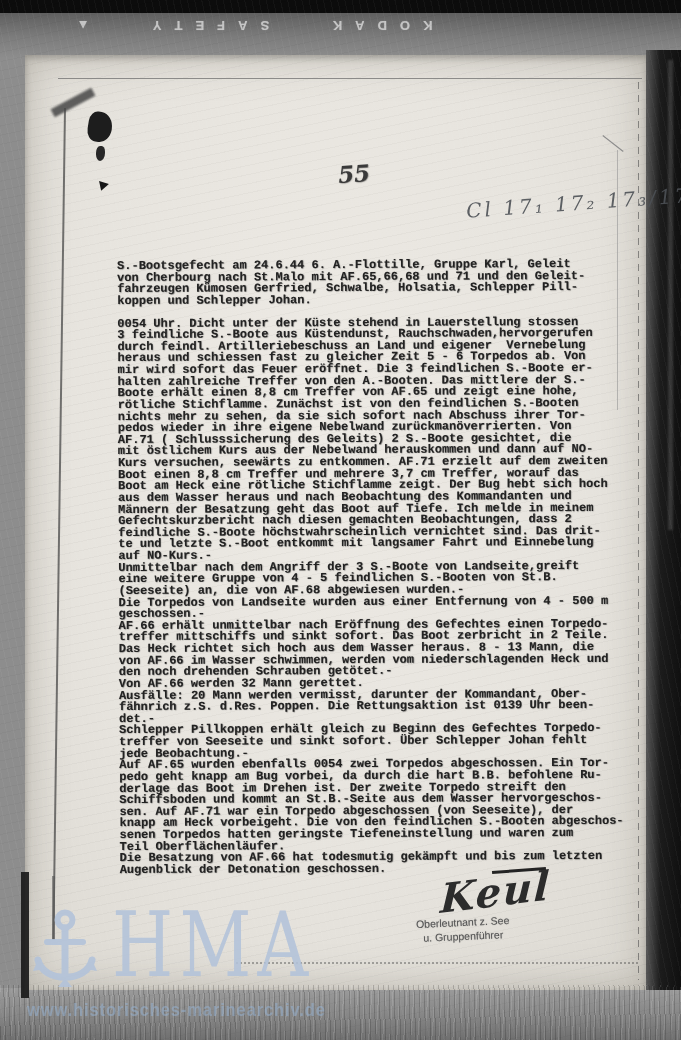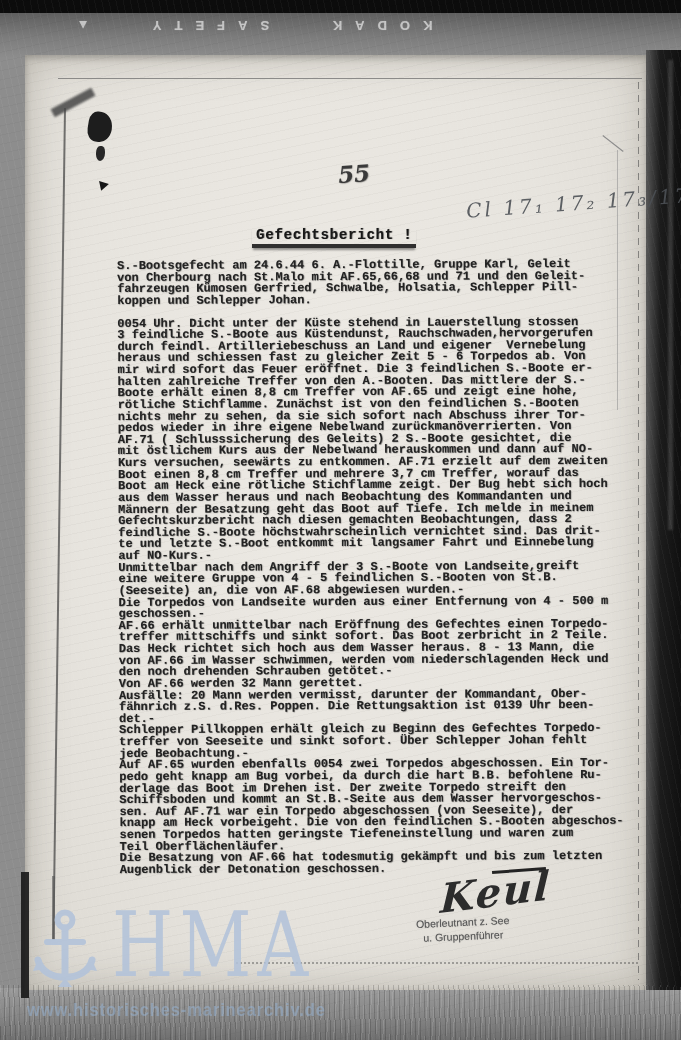--- a/index.html
+++ b/index.html
@@ -123,21 +123,20 @@
   <div class="fold-line"></div>
   <div class="corner-streak"></div>
   <div class="blob1"></div>
   <div class="blob2"></div>
   <div class="blob3"></div>
   <div class="edge-dark-bl"></div>
   <div class="edge-gray-bl"></div>
 
   <div class="page-number">55</div>
   <div class="annotation">Cl 17₁ 17₂ 17₃/17₃c</div>
-  <div class="doc-title">Gefechtsbericht !</div>
   <div class="doc-body"><div class="para gap"><div class="tline">S.-Bootsgefecht am 24.6.44 6. A.-Flottille, Gruppe Karl, Geleit</div><div class="tline">von Cherbourg nach St.Malo mit AF.65,66,68 und 71 und den Geleit-</div><div class="tline">fahrzeugen Kümosen Gerfried, Schwalbe, Holsatia, Schlepper Pill-</div><div class="tline">koppen und Schlepper Johan.</div></div><div class="para"><div class="tline">0054 Uhr. Dicht unter der Küste stehend in Lauerstellung stossen</div><div class="tline">3 feindliche S.-Boote aus Küstendunst, Rauchschwaden,hervorgerufen</div><div class="tline">durch feindl. Artilleriebeschuss an Land und eigener  Vernebelung</div><div class="tline">heraus und schiessen fast zu gleicher Zeit 5 - 6 Torpedos ab. Von</div><div class="tline">mir wird sofort das Feuer eröffnet. Die 3 feindlichen S.-Boote er-</div><div class="tline">halten zahlreiche Treffer von den A.-Booten. Das mittlere der S.-</div><div class="tline">Boote erhält einen 8,8 cm Treffer von AF.65 und zeigt eine hohe,</div><div class="tline">rötliche Stichflamme. Zunächst ist von den feindlichen S.-Booten</div><div class="tline">nichts mehr zu sehen, da sie sich sofort nach Abschuss ihrer Tor-</div><div class="tline">pedos wieder in ihre eigene Nebelwand zurückmanöverrierten. Von</div><div class="tline">AF.71 ( Schlusssicherung des Geleits) 2 S.-Boote gesichtet, die</div><div class="tline">mit östlichem Kurs aus der Nebelwand herauskommen und dann auf NO-</div><div class="tline">Kurs versuchen, seewärts zu entkommen. AF.71 erzielt auf dem zweiten</div><div class="tline">Boot einen 8,8 cm Treffer und mehrere 3,7 cm Treffer, worauf das</div><div class="tline">Boot am Heck eine rötliche Stichflamme zeigt. Der Bug hebt sich hoch</div><div class="tline">aus dem Wasser heraus und nach Beobachtung des Kommandanten und</div><div class="tline">Männern der Besatzung geht das Boot auf Tiefe. Ich melde in meinem</div><div class="tline">Gefechtskurzbericht nach diesen gemachten Beobachtungen, dass 2</div><div class="tline">feindliche S.-Boote höchstwahrscheinlich vernichtet sind. Das drit-</div><div class="tline">te und letzte S.-Boot entkommt mit langsamer Fahrt und Einnebelung</div><div class="tline">auf NO-Kurs.-</div></div><div class="para"><div class="tline">Unmittelbar nach dem Angriff der 3 S.-Boote von Landseite,greift</div><div class="tline">eine weitere Gruppe von 4 - 5 feindlichen S.-Booten von St.B.</div><div class="tline">(Seeseite) an, die von AF.68 abgewiesen wurden.-</div></div><div class="para"><div class="tline">Die Torpedos von Landseite wurden aus einer Entfernung von 4 - 500 m</div><div class="tline">geschossen.-</div></div><div class="para"><div class="tline">AF.66 erhält unmittelbar nach Eröffnung des Gefechtes einen Torpedo-</div><div class="tline">treffer mittschiffs und sinkt sofort. Das Boot zerbricht in 2 Teile.</div><div class="tline">Das Heck richtet sich hoch aus dem Wasser heraus. 8 - 13 Mann, die</div><div class="tline">von AF.66 im Wasser schwimmen, werden vom niederschlagenden Heck und</div><div class="tline">den noch drehenden Schrauben getötet.-</div></div><div class="para"><div class="tline">Von AF.66 werden 32 Mann gerettet.</div></div><div class="para"><div class="tline">Ausfälle: 20 Mann werden vermisst, darunter der Kommandant, Ober-</div><div class="tline">fähnrich z.S. d.Res. Poppen. Die Rettungsaktion ist 0139 Uhr been-</div><div class="tline">det.-</div></div><div class="para"><div class="tline">Schlepper Pillkoppen erhält gleich zu Beginn des Gefechtes Torpedo-</div><div class="tline">treffer von Seeseite und sinkt sofort. Über Schlepper Johan fehlt</div><div class="tline">jede Beobachtung.-</div></div><div class="para"><div class="tline">Auf AF.65 wurden ebenfalls 0054 zwei Torpedos abgeschossen. Ein Tor-</div><div class="tline">pedo geht knapp am Bug vorbei, da durch die hart B.B. befohlene Ru-</div><div class="tline">derlage das Boot im Drehen ist. Der zweite Torpedo streift den</div><div class="tline">Schiffsboden und kommt an St.B.-Seite aus dem Wasser hervorgeschos-</div><div class="tline">sen. Auf AF.71 war ein Torpedo abgeschossen (von Seeseite), der</div><div class="tline">knapp am Heck vorbeigeht. Die von den feindlichen S.-Booten abgeschos-</div><div class="tline">senen Torpedos hatten geringste Tiefeneinstellung und waren zum</div><div class="tline">Teil Oberflächenläufer.</div></div><div class="para"><div class="tline">Die Besatzung von AF.66 hat todesmutig gekämpft und bis zum letzten</div><div class="tline">Augenblick der Detonation geschossen.</div></div></div>
 
   <div class="sig-overline"></div>
   <div class="signature">Keul</div>
   <div class="stamp">
     <div>Oberleutnant z. See</div>
     <div>u. Gruppenführer</div>
   </div>
   <div class="dotted-line"></div>
 

